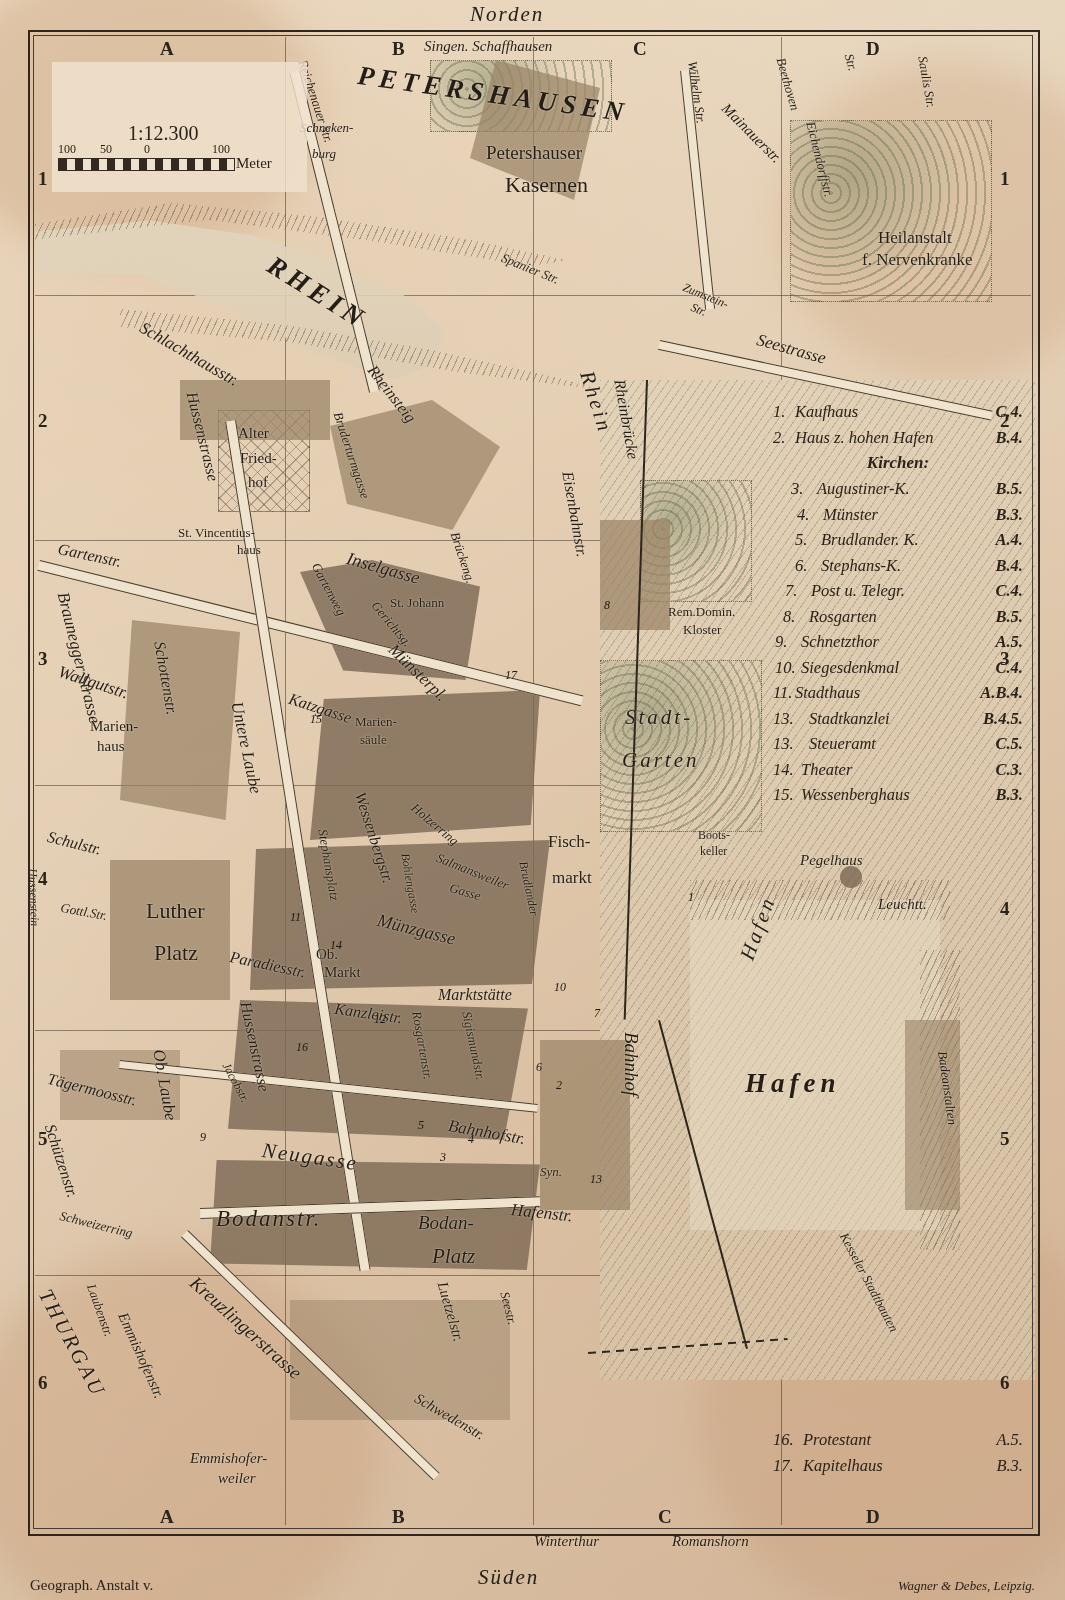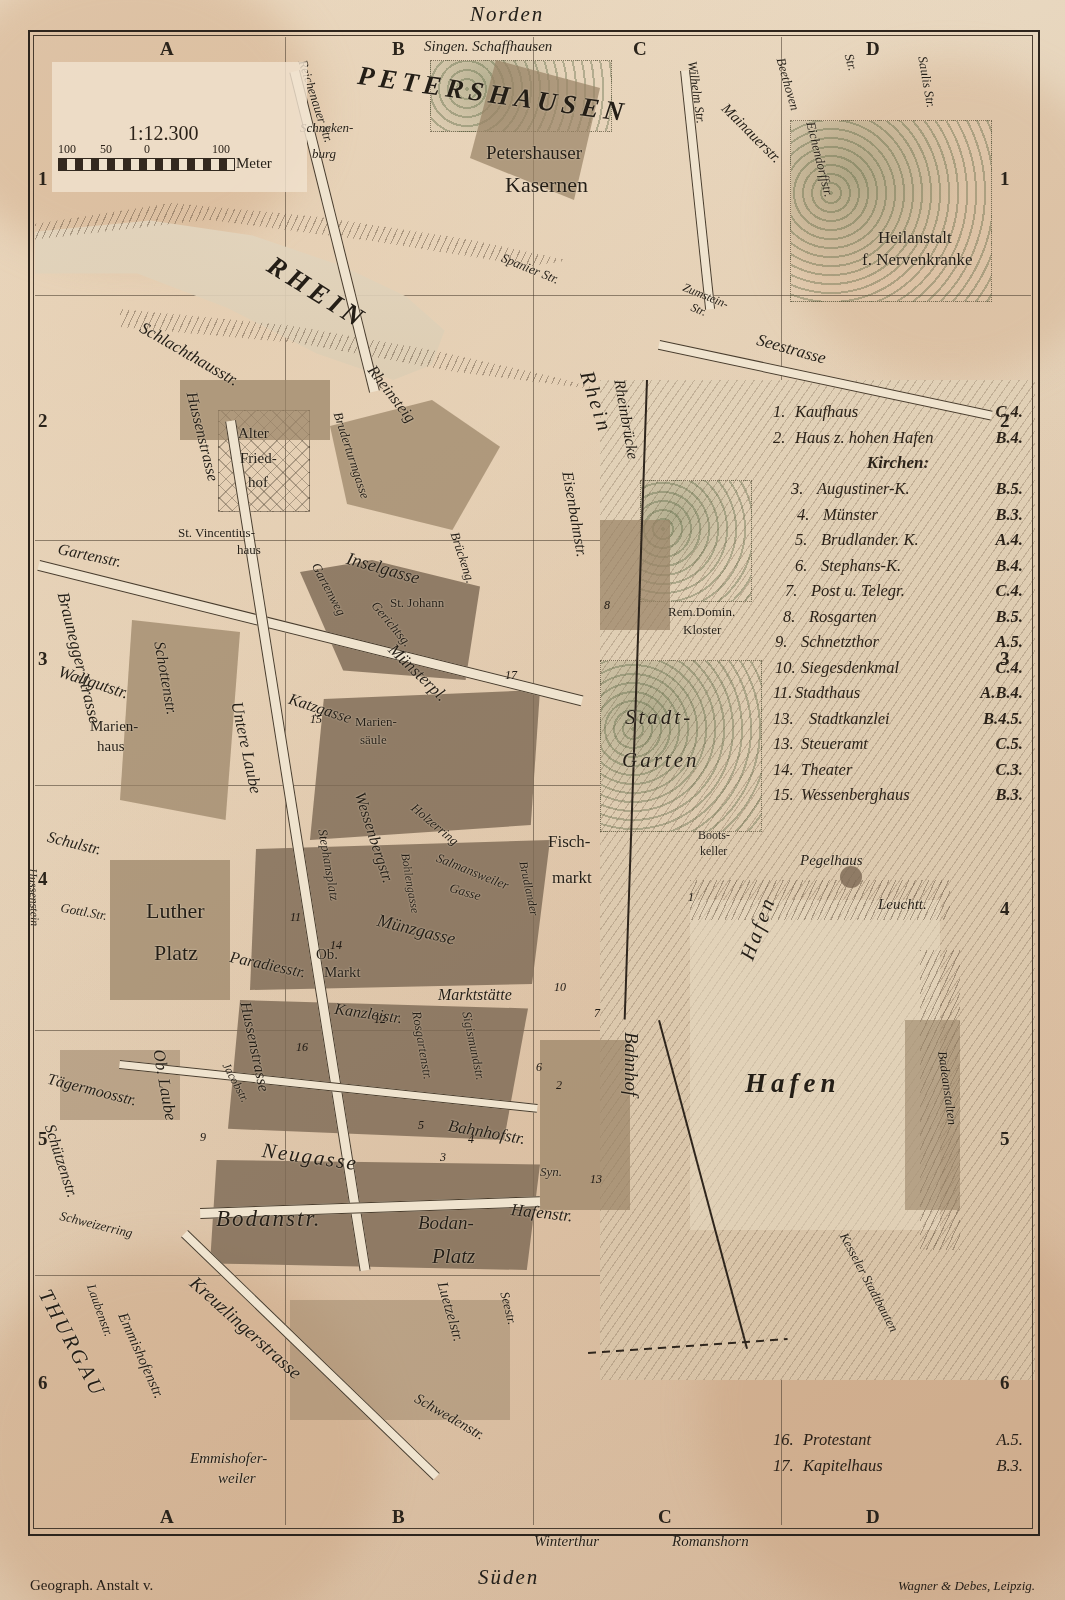--- a/index.html
+++ b/index.html
@@ -386,21 +386,21 @@
       <span class="t">Stadthaus</span>
       <span class="c">A.B.4.</span>
     </div>
     <div class="row">
       <span class="n">13.</span>
       <span class="t" style="left:36px;">Stadtkanzlei</span>
       <span class="c">B.4.5.</span>
     </div>
     <div class="row">
       <span class="n">13.</span>
-      <span class="t" style="left:28px;">Steueramt</span>
+      <span class="t" style="left:36px;">Steueramt</span>
       <span class="c">C.5.</span>
     </div>
     <div class="row">
       <span class="n">14.</span>
       <span class="t" style="left:28px;">Theater</span>
       <span class="c">C.3.</span>
     </div>
     <div class="row">
       <span class="n">15.</span>
       <span class="t" style="left:28px;">Wessenberghaus</span>

